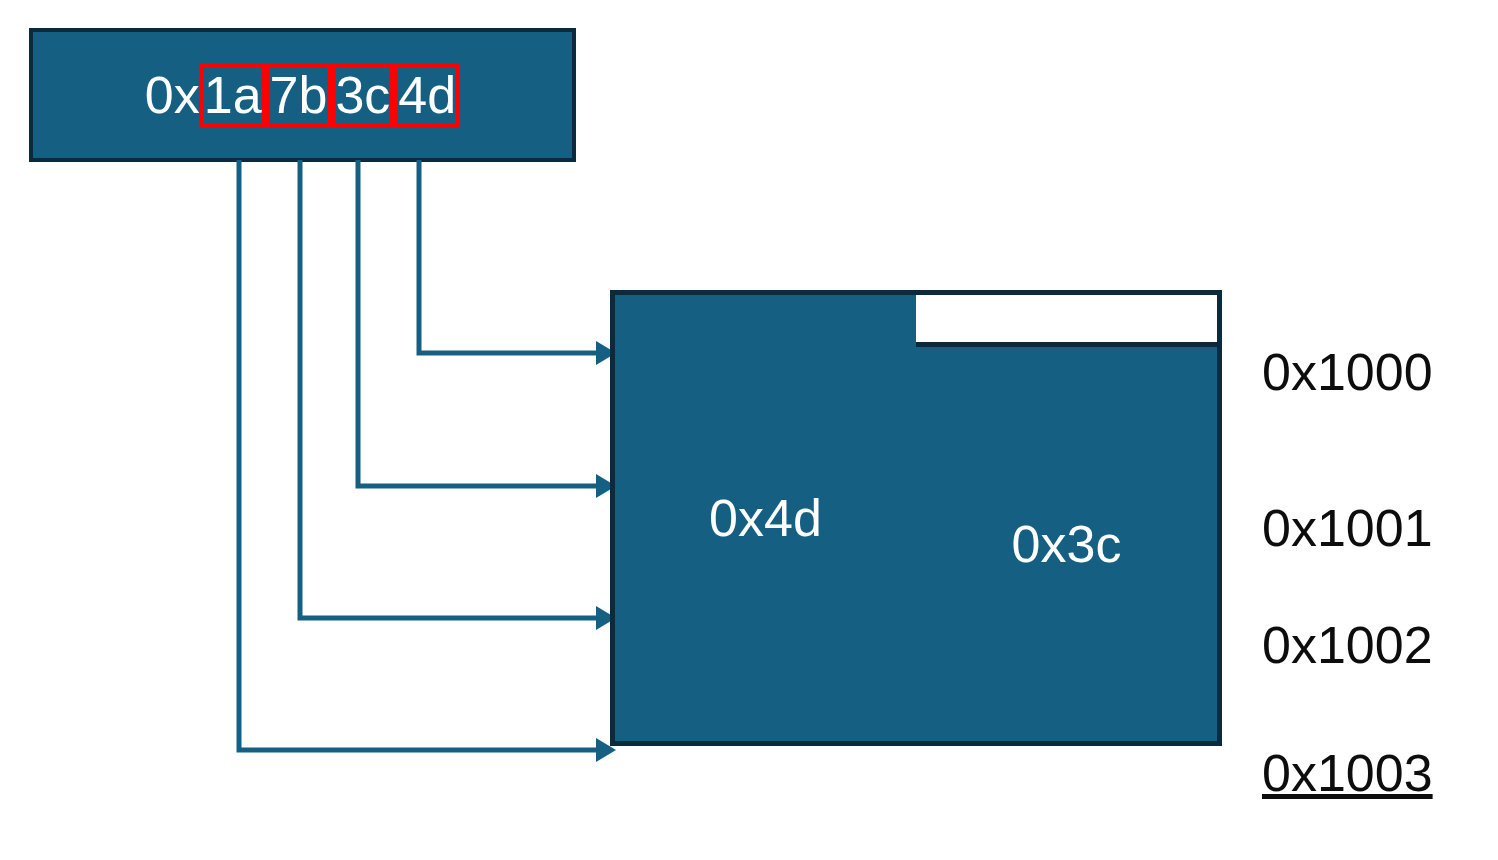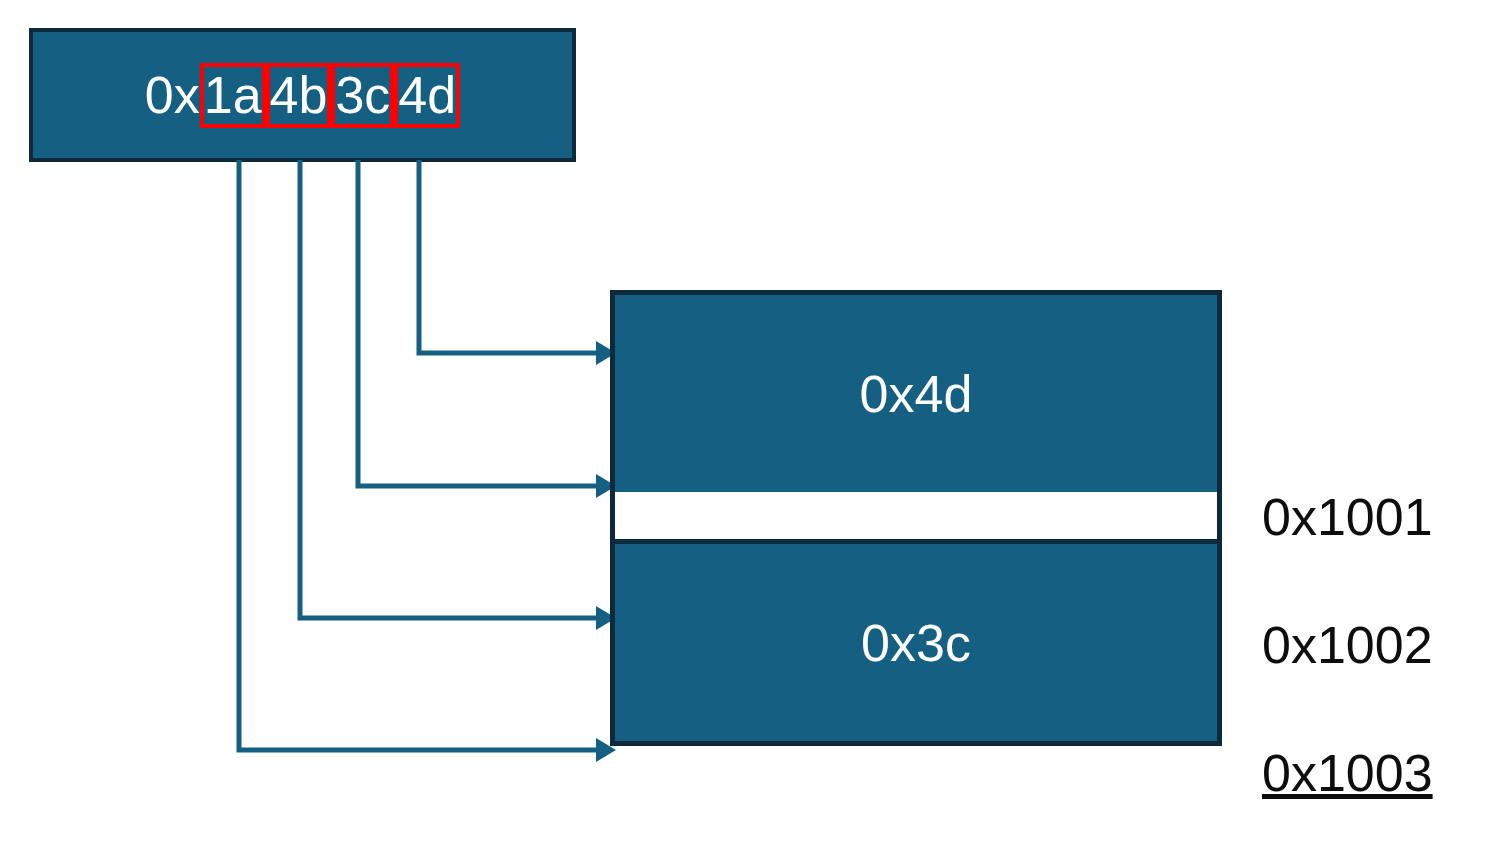--- a/index.html
+++ b/index.html
@@ -58,21 +58,21 @@
   }
   .arrow-head { fill: var(--arrow, #156082); }
 
   
   .memory-block {
     position: absolute;
     left: 610px; top: 290px;
     width: 612px; height: 456px;
     border: 5px solid var(--shape-border, #0b2a3b);
     display: flex;
-    flex-direction: column;
+    flex-direction: row;
   }
   .memory-cell {
     flex: 1;
     background: var(--shape-fill, #156082);
     display: flex;
     align-items: center;
     justify-content: center;
   }
   .memory-cell + .memory-cell {
     border-top: 5px solid var(--shape-border, #0b2a3b);
@@ -87,34 +87,34 @@
   .address-label {
     position: absolute;
     left: 1262px;
     height: 56px;
     line-height: 56px;
     font-size: 52px;
     color: var(--address-text, #0d0d0d);
     white-space: nowrap;
   }
   .addr-0 { top: 344px; }
-  .addr-1 { top: 489px; }
+  .addr-1 { top: 500px; }
   .addr-2 { top: 617px; text-align: right; }
   .addr-3 { top: 745px; text-decoration: underline; }
 </style>
 </head>
 <body>
 
 <div id="canvas">
 
   <div class="register-box">
     <div class="register-value">
       <span>0x</span>
       <span class="byte-box">1a</span>
-      <span class="byte-box">4b</span>
+      <span class="byte-box">7b</span>
       <span class="byte-box">3c</span>
       <span class="byte-box">4d</span>
     </div>
   </div>
 
   <svg class="arrows-svg" width="1498" height="860" viewBox="0 0 1498 860">
     <g>
       <polyline class="arrow-line" points="419,160 419,353 598,353"></polyline>
       <polygon class="arrow-head" points="596,341 616,353 596,365"></polygon>
     </g>
@@ -134,17 +134,18 @@
 
   <div class="memory-block">
     <div class="memory-cell">
       <span class="memory-cell-value">0x4d</span>
     </div>
     <div class="memory-cell">
       <span class="memory-cell-value">0x3c</span>
     </div>
   </div>
 
+  <div class="address-label addr-0">0x1000</div>
   <div class="address-label addr-1">0x1001</div>
   <div class="address-label addr-2">0x1002</div>
   <div class="address-label addr-3">0x1003</div>
 
 </div>
 
 </body></html>

